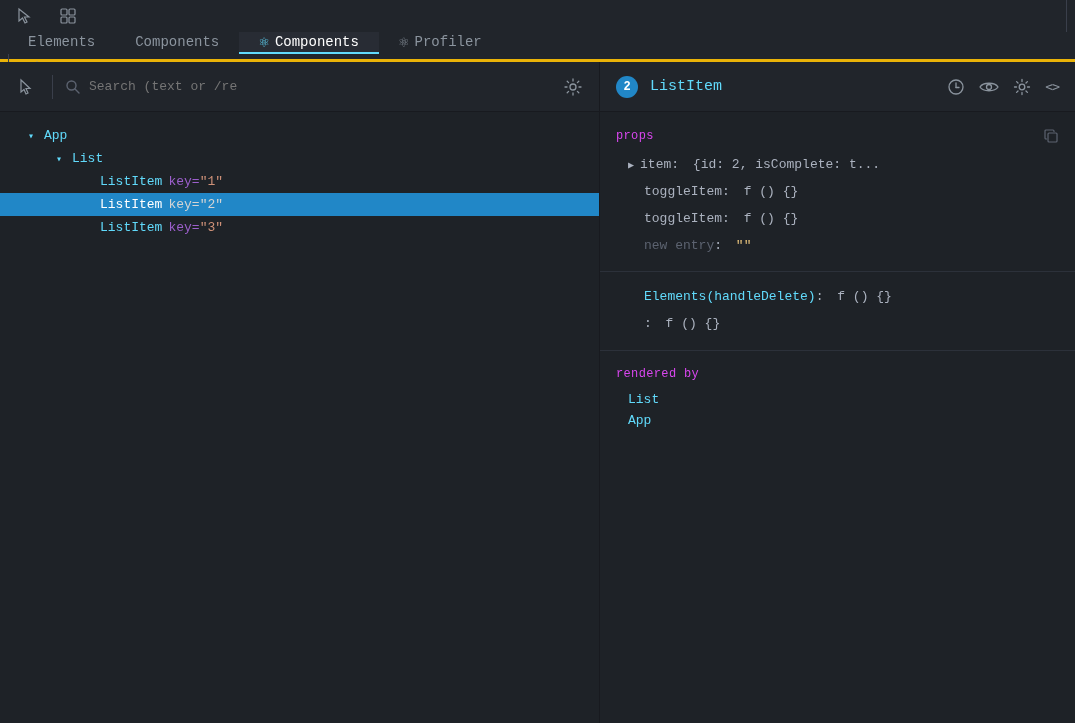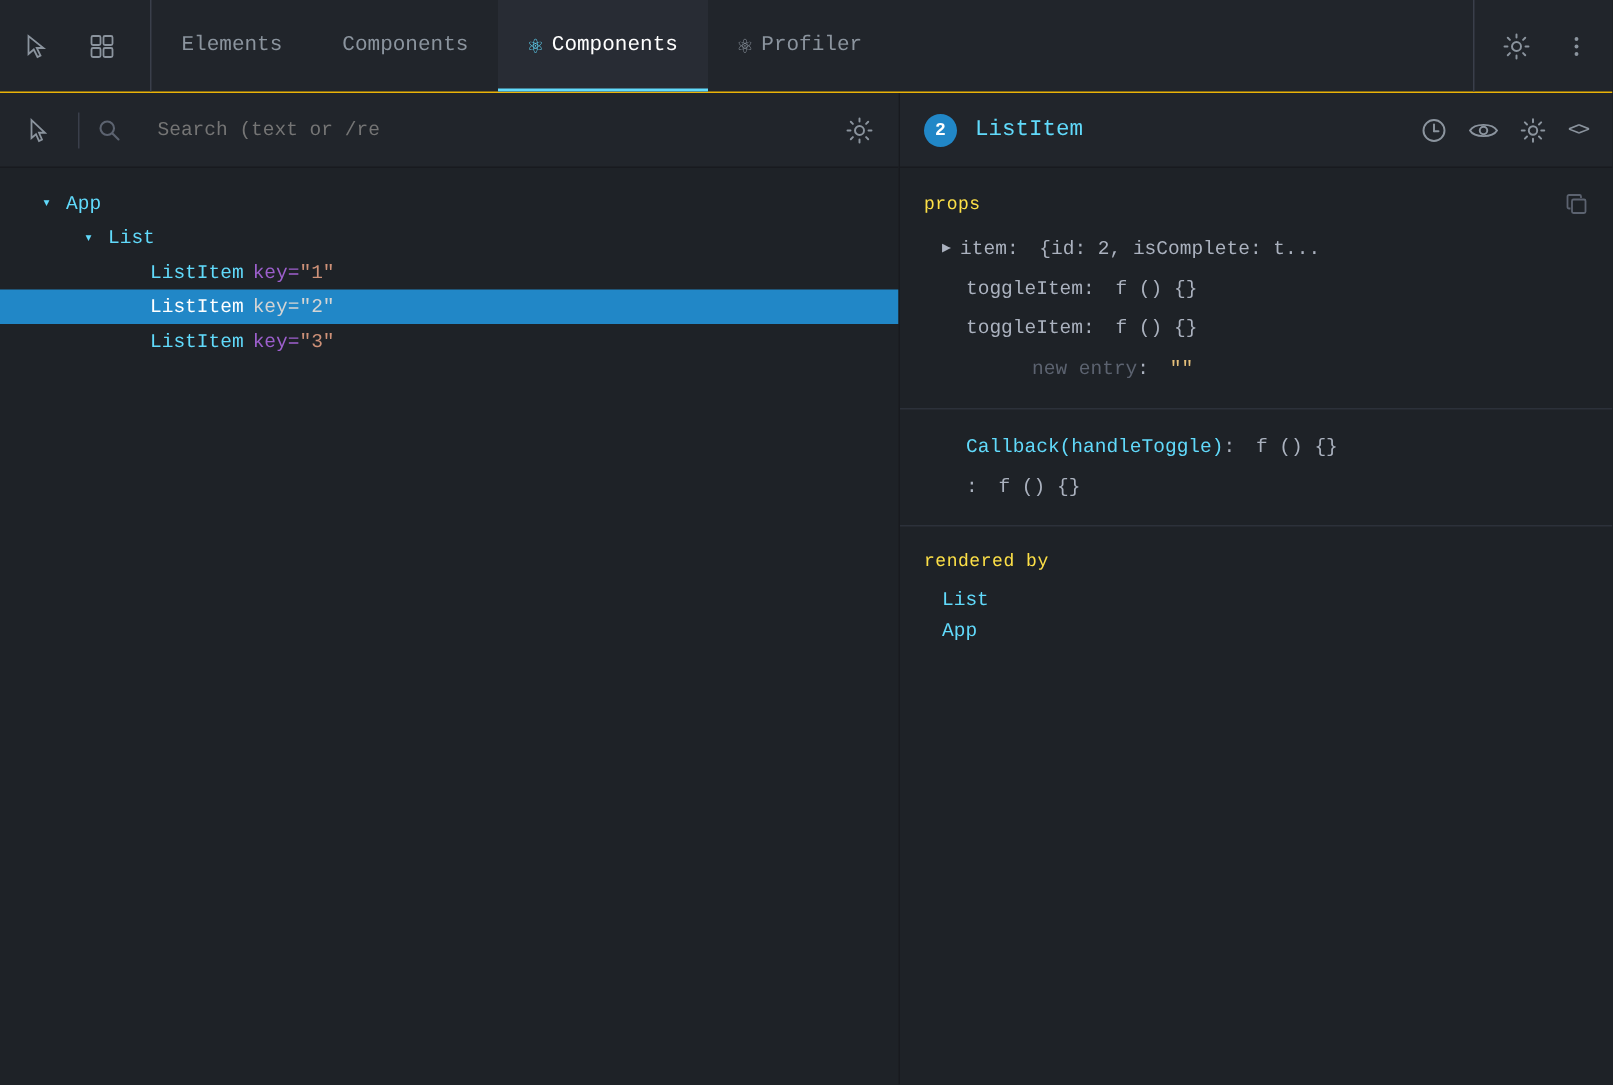--- a/index.html
+++ b/index.html
@@ -11,23 +11,24 @@
       width: 1075px;
       height: 723px;
       overflow: hidden;
     }
 
     
     .tab-bar {
       display: flex;
       background: #21252b;
       height: 62px;
-      border-bottom: 1px solid #eab308;
+      border-bottom: 3px solid #eab308;
       padding: 0 8px;
       gap: 0;
+      flex-direction: column;
     }
     .tab-bar-left {
       display: flex;
       align-items: center;
       gap: 12px;
       padding-right: 16px;
       border-right: 1px solid #3a3f4b;
     }
     .tab-icon-btn {
       width: 32px;
@@ -110,21 +111,21 @@
     .toolbar-divider {
       width: 1px;
       height: 24px;
       background: #3a3f4b;
       margin: 0 4px;
     }
     .search-area {
       display: flex;
       align-items: center;
       flex: 1;
-      gap: 24px;
+      gap: 8px;
     }
     .search-icon-wrap {
       color: #5c6370;
     }
     .search-input {
       flex: 1;
       background: transparent;
       border: none;
       outline: none;
       color: #5c6370;
@@ -234,21 +235,21 @@
       border-bottom: 1px solid #2c313a;
       padding: 12px 0;
     }
     .section-header {
       display: flex;
       align-items: center;
       justify-content: space-between;
       padding: 4px 16px 8px;
     }
     .section-title {
-      color: #fde047;
+      color: #d946ef;
       font-size: 12px;
       text-transform: lowercase;
       letter-spacing: 0.03em;
     }
     .section-copy-icon {
       color: #5c6370;
       cursor: pointer;
       font-size: 14px;
     }
     .prop-row {
@@ -269,21 +270,21 @@
       margin-right: 0;
     }
     .prop-colon {
       color: #abb2bf;
       margin-right: 6px;
     }
     .prop-value {
       color: #abb2bf;
     }
     .prop-value.yellow { color: #e5c07b; }
-    .prop-key-gray { color: #5c6370; margin-left: 44px; }
+    .prop-key-gray { color: #5c6370; }
 
     .rendered-by-section {
       padding: 12px 0;
     }
     .rendered-item {
       padding: 3px 28px;
       color: #61dafb;
       font-size: 13px;
       cursor: pointer;
     }
@@ -472,21 +473,21 @@
 
       <div class="prop-row" style="padding-left: 44px;">
         <span class="prop-key-gray">new entry</span>
         <span class="prop-colon">:&nbsp;</span>
         <span class="prop-value yellow">""</span>
       </div>
     </div>
 
     <div class="right-section">
       <div class="prop-row" style="padding-left: 44px;">
-        <span class="prop-key" style="color:#61dafb;">Callback(handleToggle)</span>
+        <span class="prop-key" style="color:#61dafb;">Elements(handleDelete)</span>
         <span class="prop-colon">:&nbsp;</span>
         <span class="prop-value">f () {}</span>
       </div>
       <div class="prop-row" style="padding-left: 44px;">
         <span class="prop-colon">:&nbsp;</span>
         <span class="prop-value">f () {}</span>
       </div>
     </div>
 
     <div class="rendered-by-section">

